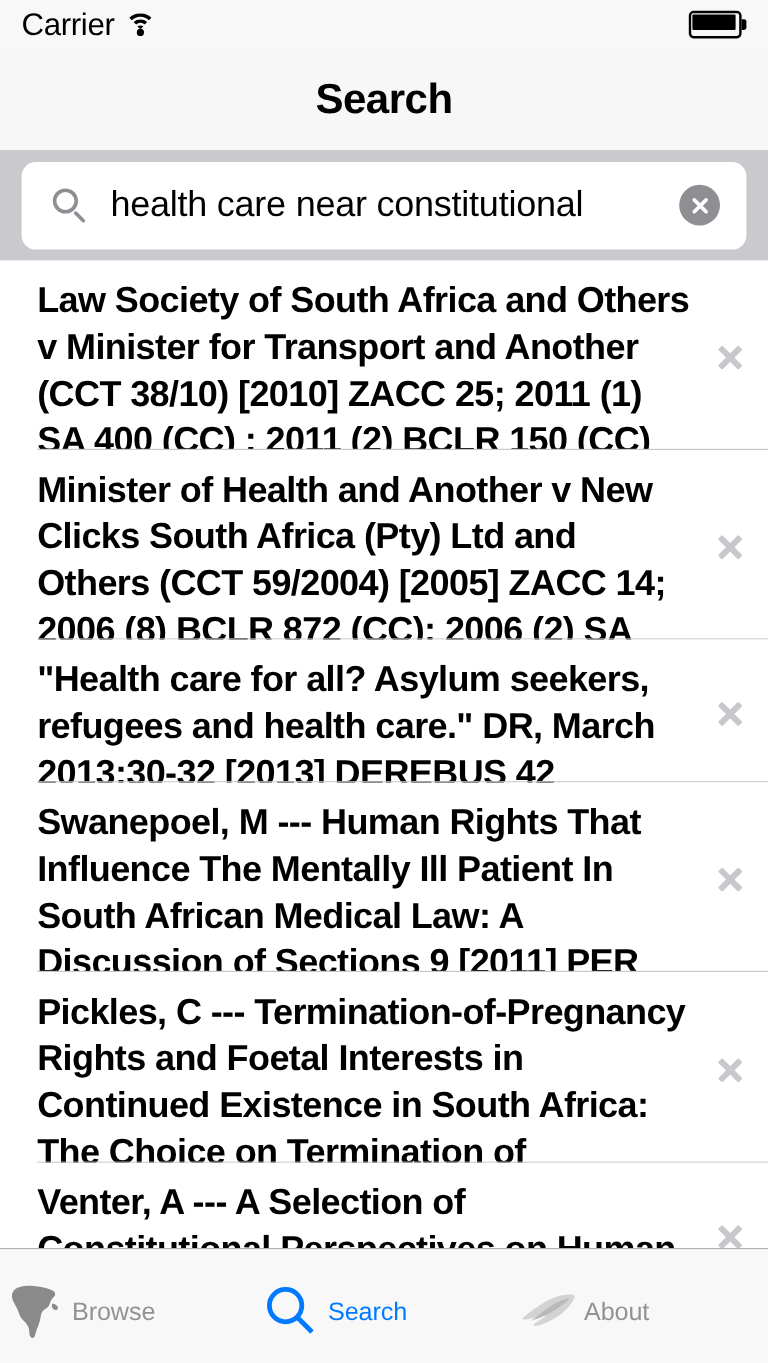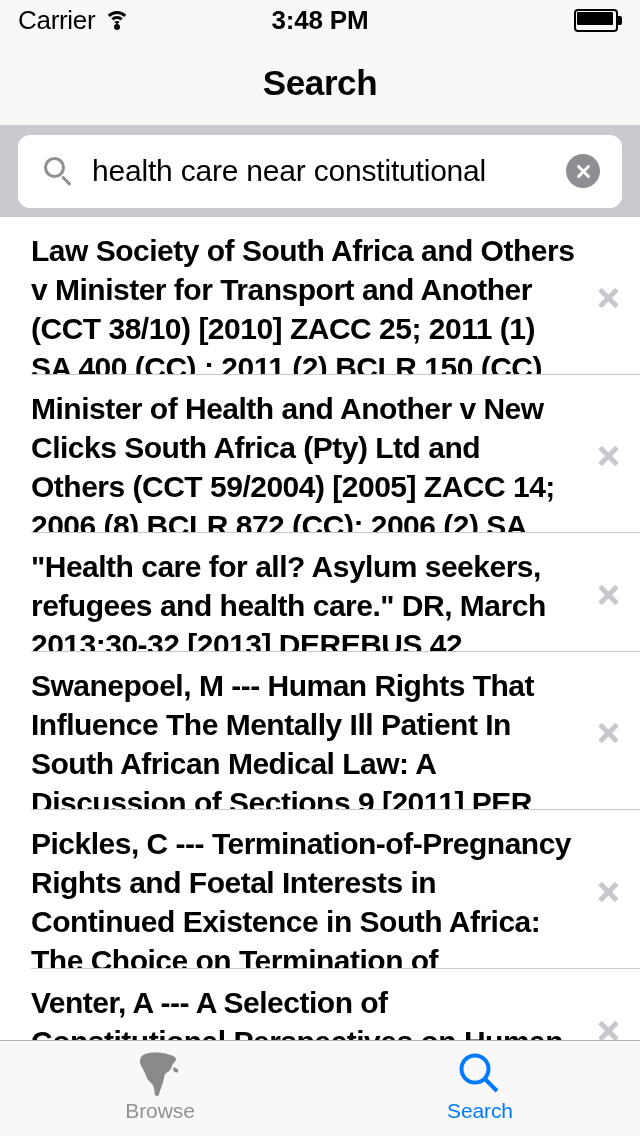--- a/index.html
+++ b/index.html
@@ -158,21 +158,21 @@
   
   .tabbar {
     position:absolute; bottom:0; left:0; width:640px; height:96px;
     background:#f8f8f8;
     border-top:1px solid #b2b2b2;
     display:flex;
     z-index:40;
   }
   .tab {
     flex:1;
-    display:flex; flex-direction:column;
+    display:flex; flex-direction:row;
     align-items:center; justify-content:flex-start;
     padding-top:9px;
   }
   .tab-icon {
     height:48px; width:60px;
     display:flex; align-items:center; justify-content:center;
   }
   .tab-label {
     font-size:21px; color:#929292; letter-spacing:-0.1px; margin-top:1px;
   }
@@ -186,21 +186,20 @@
   <div class="statusbar">
     <div class="sb-left">
       <span class="sb-carrier">Carrier</span>
       <span class="wifi">
         <i></i>
           <i></i>
           <i></i>
           <span class="dot"></span>
       </span>
     </div>
-    <div class="sb-time">3:48 PM</div>
     <div class="sb-right">
       <span class="battery">
         <span class="shell"></span>
           <span class="fill"></span>
           <span class="nub"></span>
       </span>
     </div>
   </div>
 
   <div class="navbar">
@@ -308,16 +307,31 @@
     <div class="tab active">
       <span class="tab-icon">
         <svg width="46" height="46" viewBox="0 0 46 46" aria-hidden="true">
           <circle cx="18" cy="18" r="13.5" fill="none" stroke="#007aff" stroke-width="4"></circle>
           <line x1="27.5" y1="27.5" x2="40" y2="40" stroke="#007aff" stroke-width="4" stroke-linecap="butt"></line>
         </svg>
       </span>
       <span class="tab-label">Search</span>
     </div>
 
+    <div class="tab">
+      <span class="tab-icon">
+        <svg width="48" height="34" viewBox="0 0 48 34" aria-hidden="true">
+          <path fill="#d3d3d3" d="M44 3 C38 2 30 4 23 8 C16 12 9 17 4 21
+            C2 22.4 2.4 24 4.6 23.6 C10 22.8 15 21.6 20 20
+            C21.5 19.5 22 20.6 20.8 21.4 C18 23.4 15 25.2 12.6 27
+            C11.2 28 11.8 29.4 13.6 29 C20 27.6 26.6 24.6 32.4 20.6
+            C38.4 16.4 43.4 11 45.6 5.6 C46.2 4 45.6 3.2 44 3 Z"></path>
+          <path fill="#b9b9b9" d="M42 5.6 C36 6.6 29 10 23 14.4
+            C18 18 13.4 21.6 9.6 24.6 C12 24 14.6 23.2 17 22.2
+            C22 20.2 27.4 17.2 32.2 13.8 C36.4 10.8 39.8 8 42 5.6 Z"></path>
+        </svg>
+      </span>
+      <span class="tab-label">About</span>
+    </div>
 
   </div>
 
 </div>
 
 </body></html>

